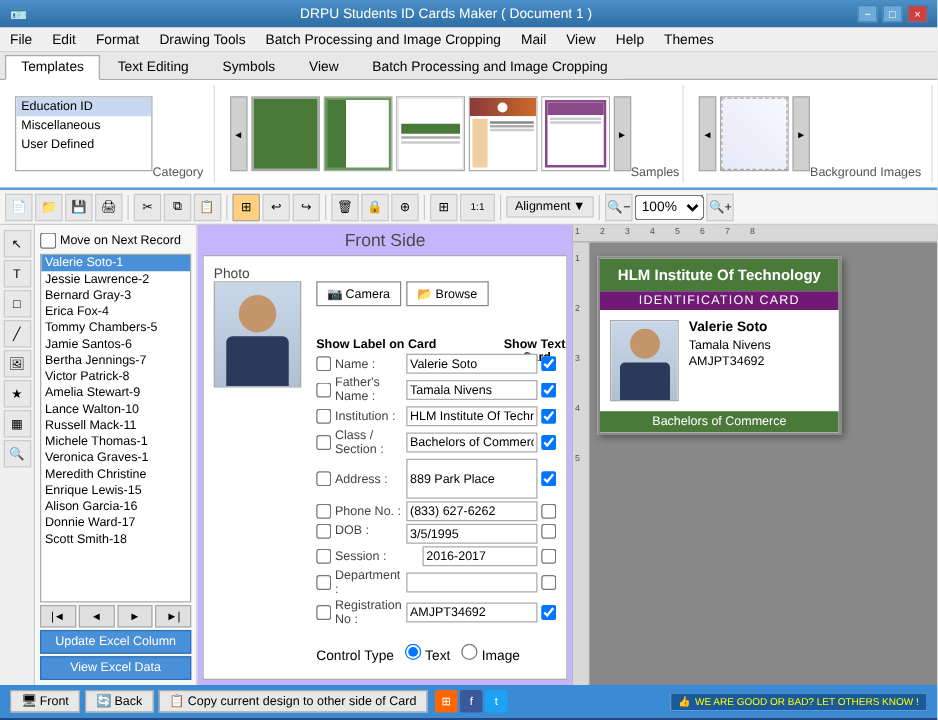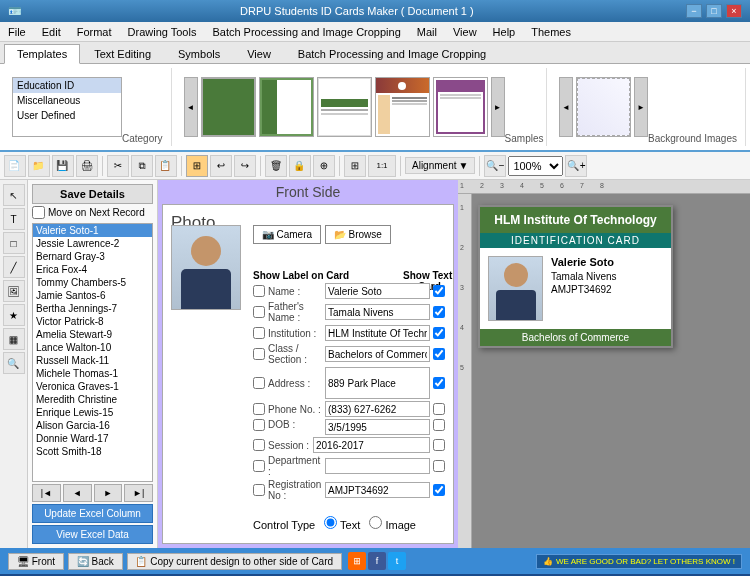--- a/index.html
+++ b/index.html
@@ -55,37 +55,37 @@
     .record-nav { display: flex; gap: 2px; margin-top: 2px; }
     .record-nav-btn { flex: 1; height: 18px; background: #e0e0e0; border: 1px solid #aaa; cursor: pointer; font-size: 9px; display: flex; align-items: center; justify-content: center; }
     .update-btn, .view-btn { background: #4a90d9; color: white; border: 1px solid #2a70b9; padding: 3px; text-align: center; cursor: pointer; font-size: 10px; margin-top: 2px; }
     
     
     #card-editor { flex: 1; display: flex; flex-direction: column; background: #d8d8d8; padding: 4px; overflow: hidden; }
     #front-side-label { text-align: center; font-size: 14px; color: #4a4a4a; font-weight: normal; margin-bottom: 4px; }
     #card-canvas { background: white; border: 1px solid #aaa; flex: 1; position: relative; overflow: hidden; }
     
     
-    .photo-label { font-size: 17px; color: #444; position: absolute; top: 8px; left: 8px; text-align: right; }
+    .photo-label { font-size: 11px; color: #444; position: absolute; top: 8px; left: 8px; text-align: right; }
     .photo-box { position: absolute; top: 20px; left: 8px; width: 70px; height: 85px; border: 1px solid #aaa; overflow: hidden; background: #f0f0f0; }
     
     .card-btns { position: absolute; top: 20px; left: 90px; display: flex; gap: 4px; }
     .card-btn { background: white; border: 1px solid #888; padding: 3px 8px; cursor: pointer; font-size: 10px; display: flex; align-items: center; gap: 2px; }
     
     .show-labels { position: absolute; top: 65px; left: 90px; font-size: 10px; font-weight: bold; }
     .show-text { position: absolute; top: 65px; left: 240px; font-size: 10px; font-weight: bold; }
     
     
     #canvas-area { flex: 1; background: #8a8a8a; position: relative; overflow: hidden; }
     #ruler-h { height: 14px; background: #d8d8d8; border-bottom: 1px solid #aaa; position: relative; }
     
     
     #id-card-preview { position: absolute; top: 20px; left: 30px; width: 200px; background: white; border: 2px solid #888; overflow: hidden; box-shadow: 2px 2px 4px rgba(0,0,0,0.3); }
     .id-card-header { background: #4a7a3a; color: white; padding: 6px 8px; font-size: 12px; font-weight: bold; text-align: center; }
-    .id-card-subheader { background: #0f766e; color: white; font-size: 10px; text-align: center; padding: 2px; letter-spacing: 1px; }
+    .id-card-subheader { background: #701a75; color: white; font-size: 10px; text-align: center; padding: 2px; letter-spacing: 1px; }
     .id-card-body { padding: 8px; display: flex; gap: 8px; }
     .id-card-photo { width: 55px; height: 65px; border: 1px solid #aaa; overflow: hidden; flex-shrink: 0; }
     .id-card-info { flex: 1; }
     .id-card-name { font-size: 11px; font-weight: bold; margin-bottom: 3px; }
     .id-card-detail { font-size: 10px; margin-bottom: 2px; }
     .id-card-footer { background: #4a7a3a; color: white; font-size: 10px; text-align: center; padding: 3px; }
     
     
     #statusbar { height: 28px; background: #1a5a9a; display: flex; align-items: center; }
     .status-front { background: #e8e8e8; border: 1px solid #aaa; padding: 2px 8px; margin-left: 4px; font-size: 10px; cursor: pointer; display: flex; align-items: center; gap: 2px; }
@@ -266,21 +266,20 @@
     <div class="tool-btn">T</div>
     <div class="tool-btn">□</div>
     <div class="tool-btn">╱</div>
     <div class="tool-btn">🖼</div>
     <div class="tool-btn">★</div>
     <div class="tool-btn">▦</div>
     <div class="tool-btn">🔍</div>
   </div>
 
   <div id="data-panel">
-    <div class="save-details-btn">Save Details</div>
     <div class="move-next">
       <input type="checkbox" style="">
       <span>Move on Next Record</span>
     </div>
     <div class="records-list" id="records-list">
     <div class="record-item selected">Valerie Soto-1</div>
         <div class="record-item">Jessie Lawrence-2</div>
         <div class="record-item">Bernard Gray-3</div>
         <div class="record-item">Erica Fox-4</div>
         <div class="record-item">Tommy Chambers-5</div>
@@ -374,21 +373,21 @@
           </div>
           <div style="display: flex; align-items: flex-start; margin-bottom: 2px;">
             <input type="checkbox" style="width: 12px; height: 12px; margin-right: 3px;">
             <span style="width: 95px; font-size: 10px; color: rgb(68, 68, 68);">DOB :</span>
             <input type="text" value="3/5/1995" style="width: 105px; height: 16px; border: 1px solid rgb(170, 170, 170); font-size: 10px; padding: 0px 2px;">
             <input type="checkbox" style="width: 12px; height: 12px; margin-left: 3px;">
           </div>
           <div style="display: flex; align-items: center; margin-bottom: 2px;">
             <input type="checkbox" style="width: 12px; height: 12px; margin-right: 3px;">
             <span style="width: 95px; font-size: 10px; color: rgb(68, 68, 68);">Session :</span>
-            <input type="text" value="2016-2017" style="width: 117px; height: 16px; border: 1px solid rgb(170, 170, 170); font-size: 10px; padding: 0px 2px;">
+            <input type="text" value="2016-2017" style="width: 92px; height: 16px; border: 1px solid rgb(170, 170, 170); font-size: 10px; padding: 0px 2px;">
             <input type="checkbox" style="width: 12px; height: 12px; margin-left: 3px;">
           </div>
           <div style="display: flex; align-items: center; margin-bottom: 2px;">
             <input type="checkbox" style="width: 12px; height: 12px; margin-right: 3px;">
             <span style="width: 95px; font-size: 10px; color: rgb(68, 68, 68);">Department :</span>
             <input type="text" style="width: 105px; height: 16px; border: 1px solid rgb(170, 170, 170); font-size: 10px; padding: 0px 2px;">
             <input type="checkbox" style="width: 12px; height: 12px; margin-left: 3px;">
           </div>
           <div style="display: flex; align-items: center; margin-bottom: 2px;">
             <input type="checkbox" style="width: 12px; height: 12px; margin-right: 3px;">

